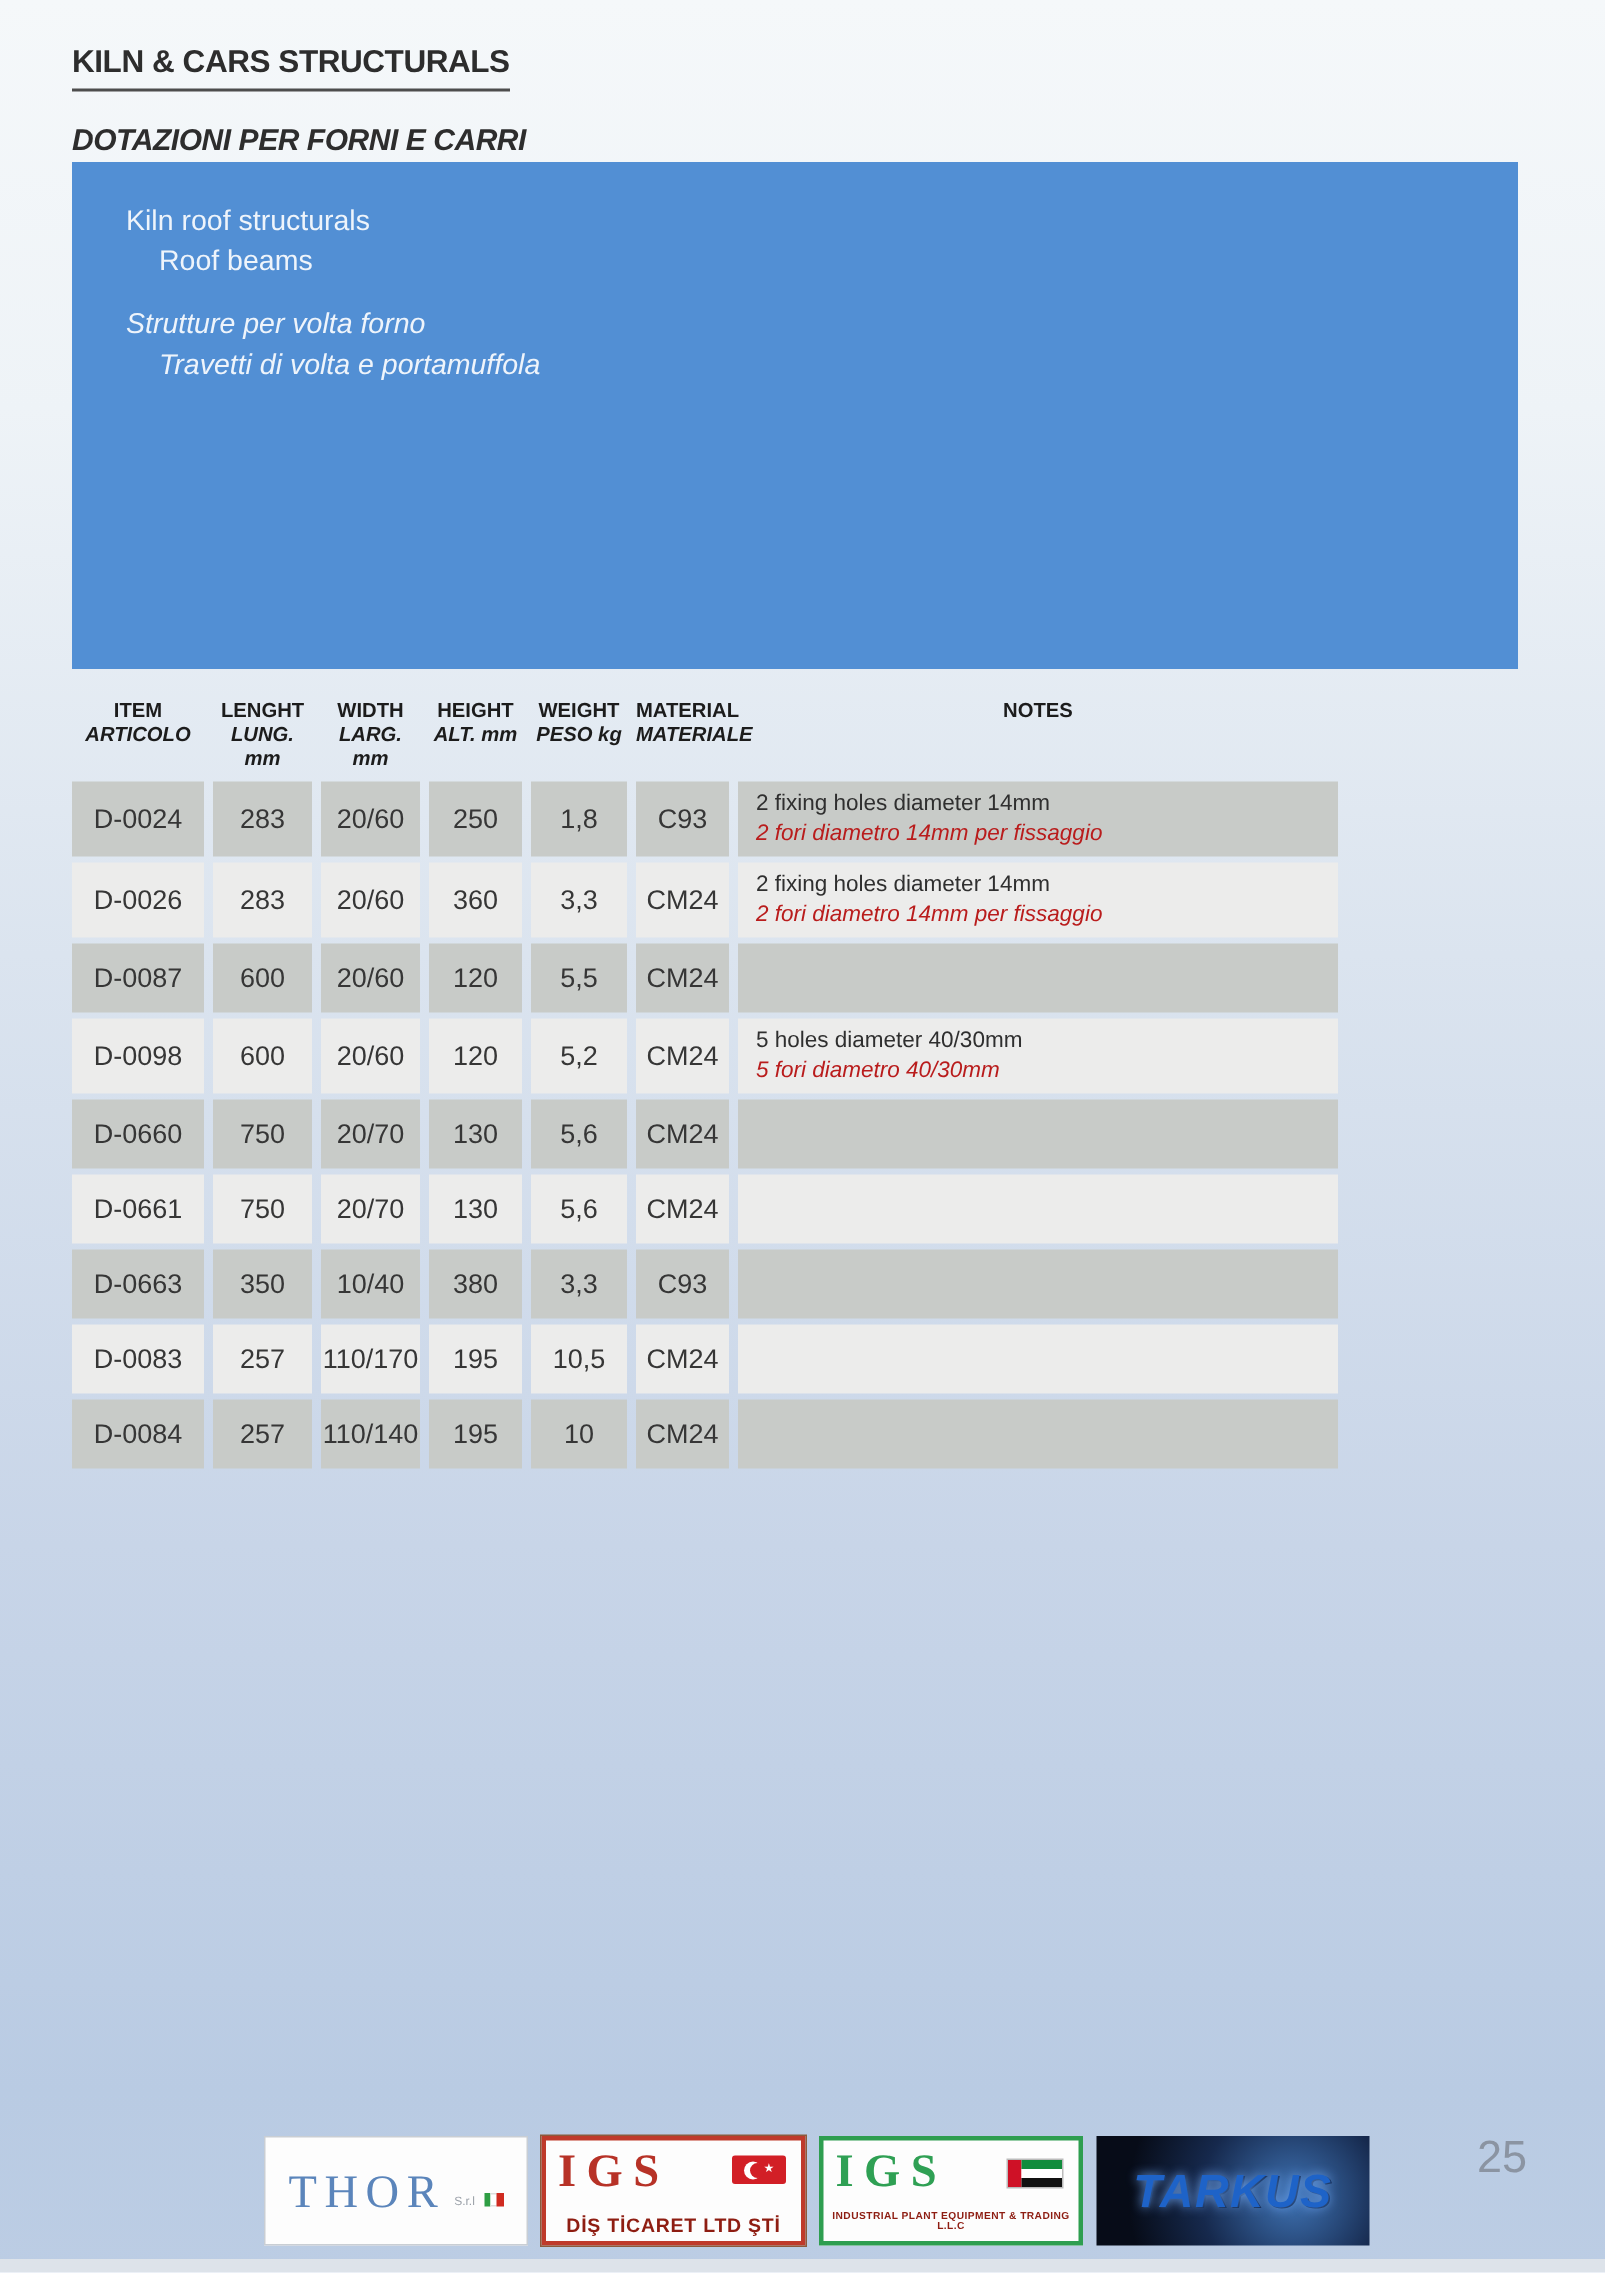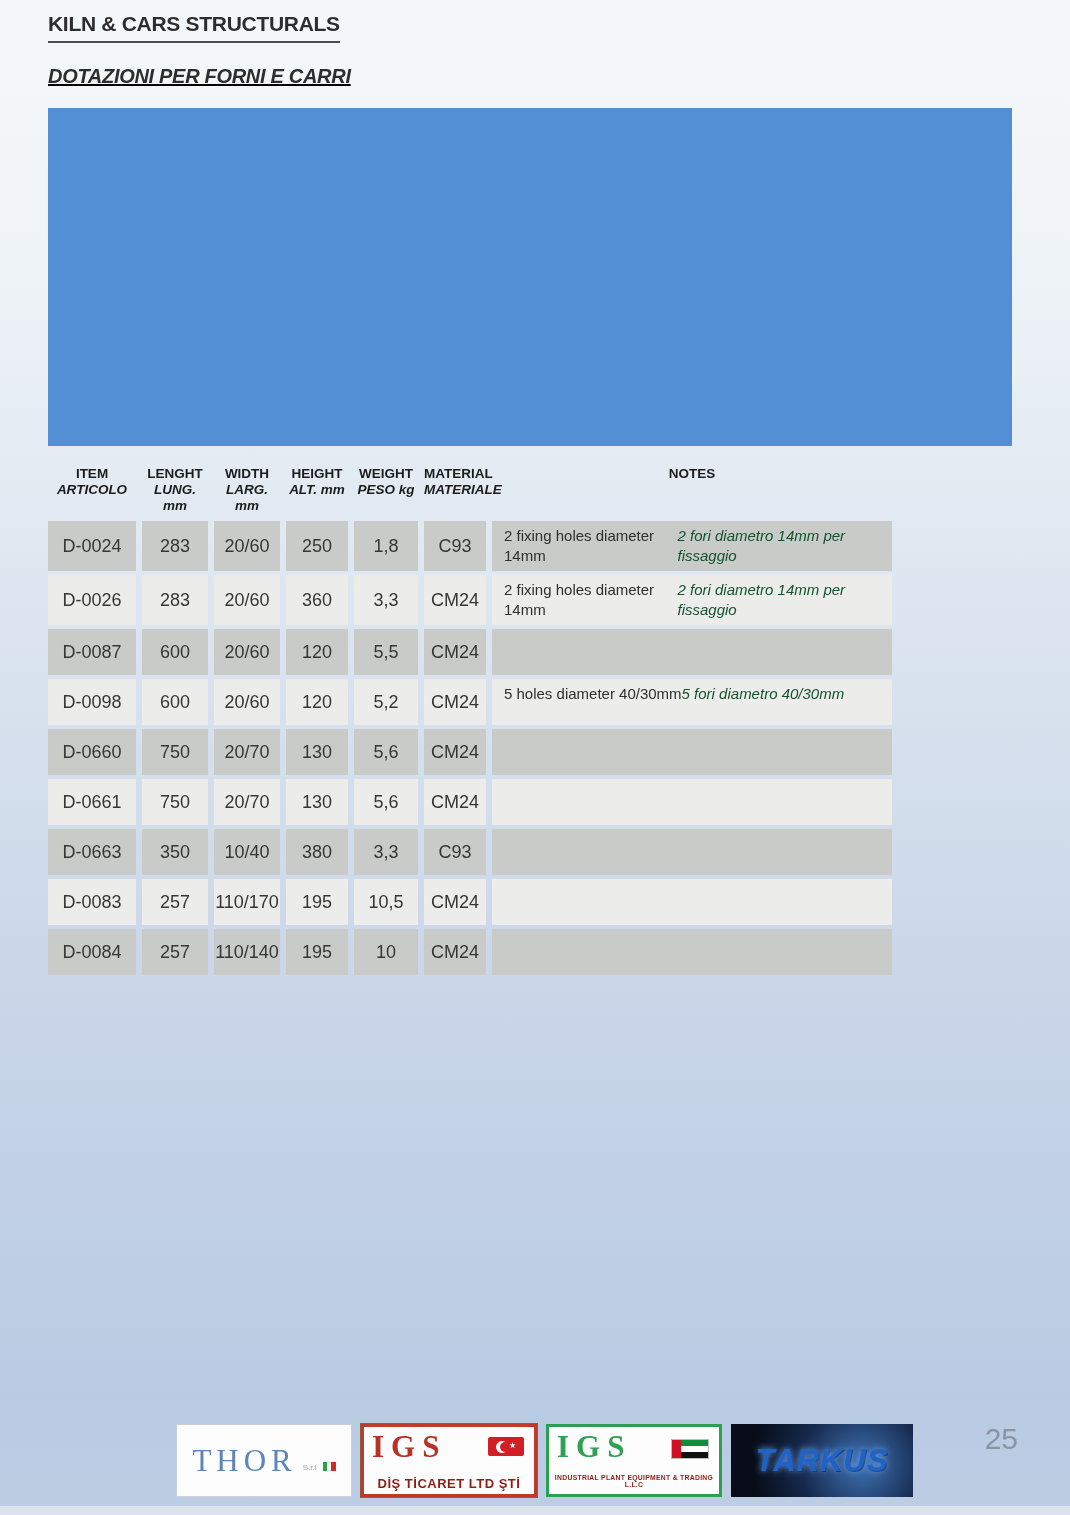--- a/index.html
+++ b/index.html
@@ -9,21 +9,21 @@
   .page {
     position:relative; width:1070px; height:1515px; overflow:hidden;
     background:linear-gradient(180deg,#f5f8fa 0%, #eef3f7 18%, #dbe4ef 42%, #c8d5e8 68%, #b9cbe3 92%, #bccde4 100%);
   }
   .page-bottom-strip{
     position:absolute; left:0; bottom:0; width:100%; height:9px;
     background:#dde3ea;
   }
 
   
-  .doc-header { position:absolute; left:48px; top:12px;text-decoration:underline; }
+  .doc-header { position:absolute; left:48px; top:30px; }
   .doc-title {
     font-size:21px; font-weight:bold; color:#2d2d2d; letter-spacing:-0.3px;
     display:inline-block; border-bottom:2px solid #4d4d4d; padding-bottom:5px;
   }
   .doc-subtitle {
     font-size:20px; font-weight:bold; font-style:italic; color:#2d2d2d;
     margin-top:22px; letter-spacing:-0.3px;
   }
 
   
@@ -48,25 +48,25 @@
   .t-head .hcell { text-align:center; font-size:13.5px; font-weight:bold; color:#1c1c1c; line-height:16px; padding-bottom:4px;}
   .t-head .hcell .it { font-style:italic; }
   .t-row { margin-bottom:4px; }
   .t-row .cell {
     display:flex; align-items:center; justify-content:center;
     min-height:46px; font-size:18px; color:#363636;
   }
   .t-row.dark .cell { background:var(--row-dark,#c8cbc8); }
   .t-row.light .cell { background:var(--row-light,#ececeb); }
   .t-row .cell.note {
-    justify-content:flex-start; flex-direction:row; align-items:flex-start;
+    justify-content:flex-start; flex-direction:column; align-items:flex-start;
     padding:5px 10px 5px 12px; font-size:15px; line-height:20px;
   }
   .note-en { color:#2f2f2f; }
-  .note-it { color:#14532d; font-style:italic; }
+  .note-it { color:#b91c1c; font-style:italic; }
 
   
   .footer-logos { position:absolute; left:176px; top:1424px; display:flex; gap:9px; }
   .logo-box { width:176px; height:73px; background:#fdfdfd; position:relative; }
 
   .logo-thor { border:1px solid #c9ced4; display:flex; align-items:center; justify-content:center; gap:6px; }
   .thor-text { font-family:"Liberation Serif", serif; font-size:31px; color:#5b85bb; letter-spacing:5px; }
   .thor-srl { font-size:8px; color:#9aa0a8; margin-top:14px; }
   .flag-italy { width:13px; height:9px; display:flex; margin-top:12px; }
   .flag-italy i { flex:1; } .flag-italy i:nth-child(1){background:#2f9e44;} .flag-italy i:nth-child(2){background:#fff;border-top:1px solid #ddd;border-bottom:1px solid #ddd;} .flag-italy i:nth-child(3){background:#d02b20;}
@@ -103,20 +103,26 @@
 <body>
 
 <div class="page">
 
   <div class="doc-header">
     <div class="doc-title">KILN &amp; CARS STRUCTURALS</div>
     <div class="doc-subtitle">DOTAZIONI PER FORNI E CARRI</div>
   </div>
 
   <div class="hero">
+    <div class="hero-top">
+      <div>Kiln roof structurals</div>
+      <div class="hero-line-indent">Roof beams</div>
+      <div class="hero-it">Strutture per volta forno</div>
+      <div class="hero-line-indent hero-it" style="margin-top:0;">Travetti di volta e portamuffola</div>
+    </div>
   </div>
 
   <div class="spec-table">
     <div class="t-head">
       <div class="hcell">
         <div>ITEM</div>
         <div class="it">ARTICOLO</div>
       </div>
       <div class="hcell">
         <div>LENGHT</div>

